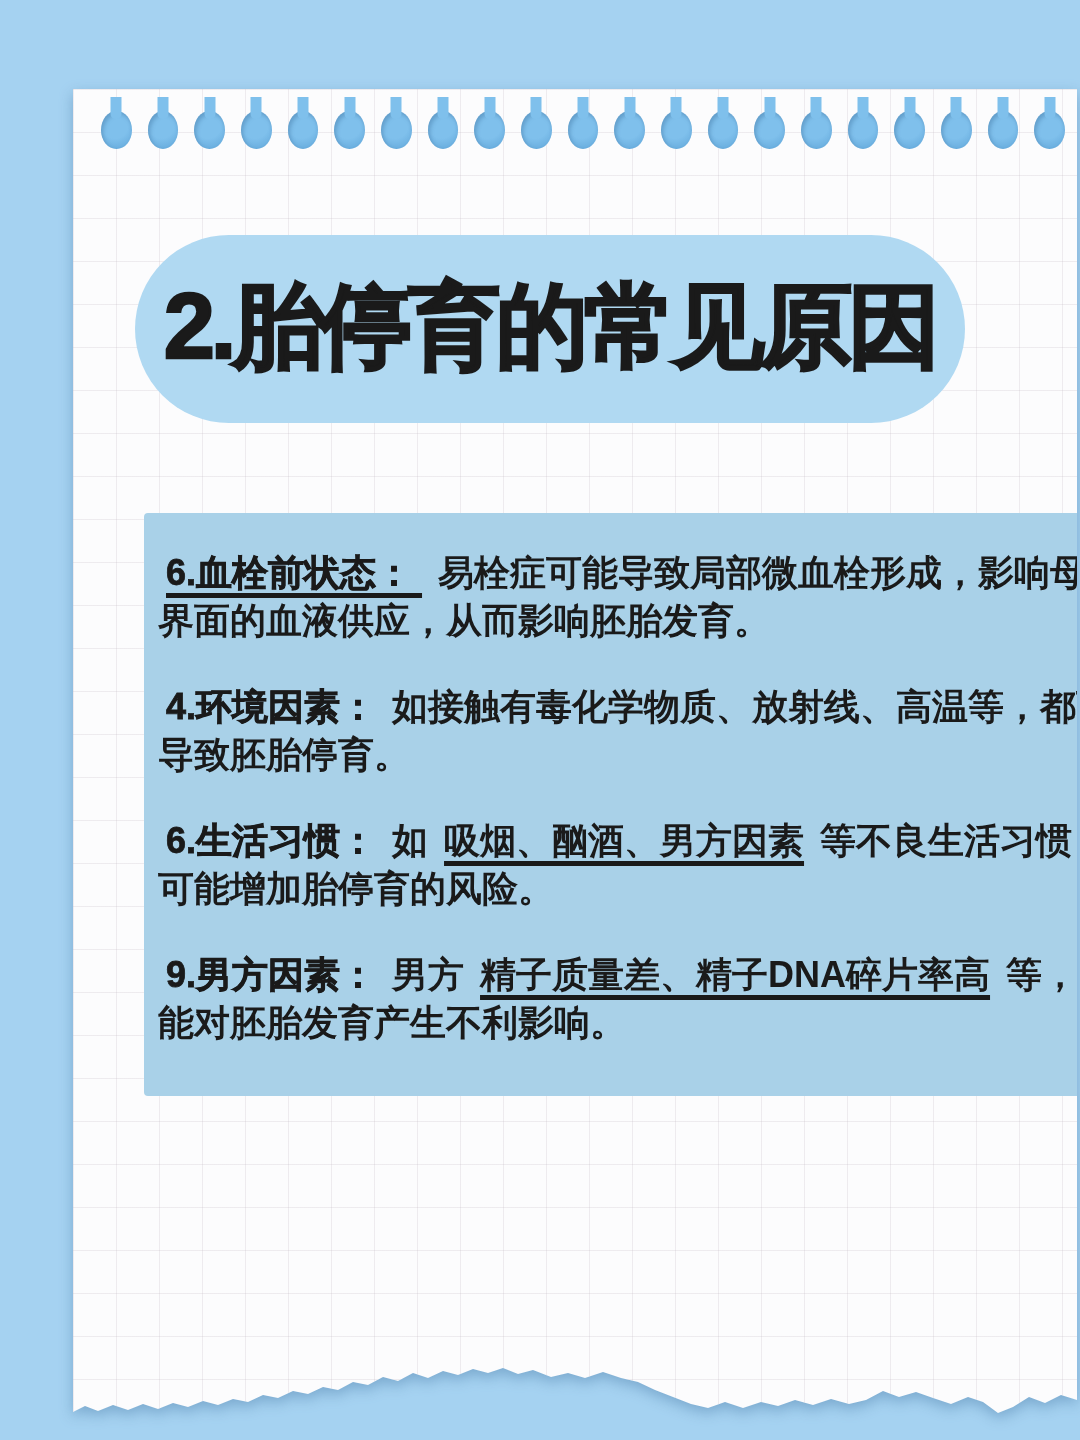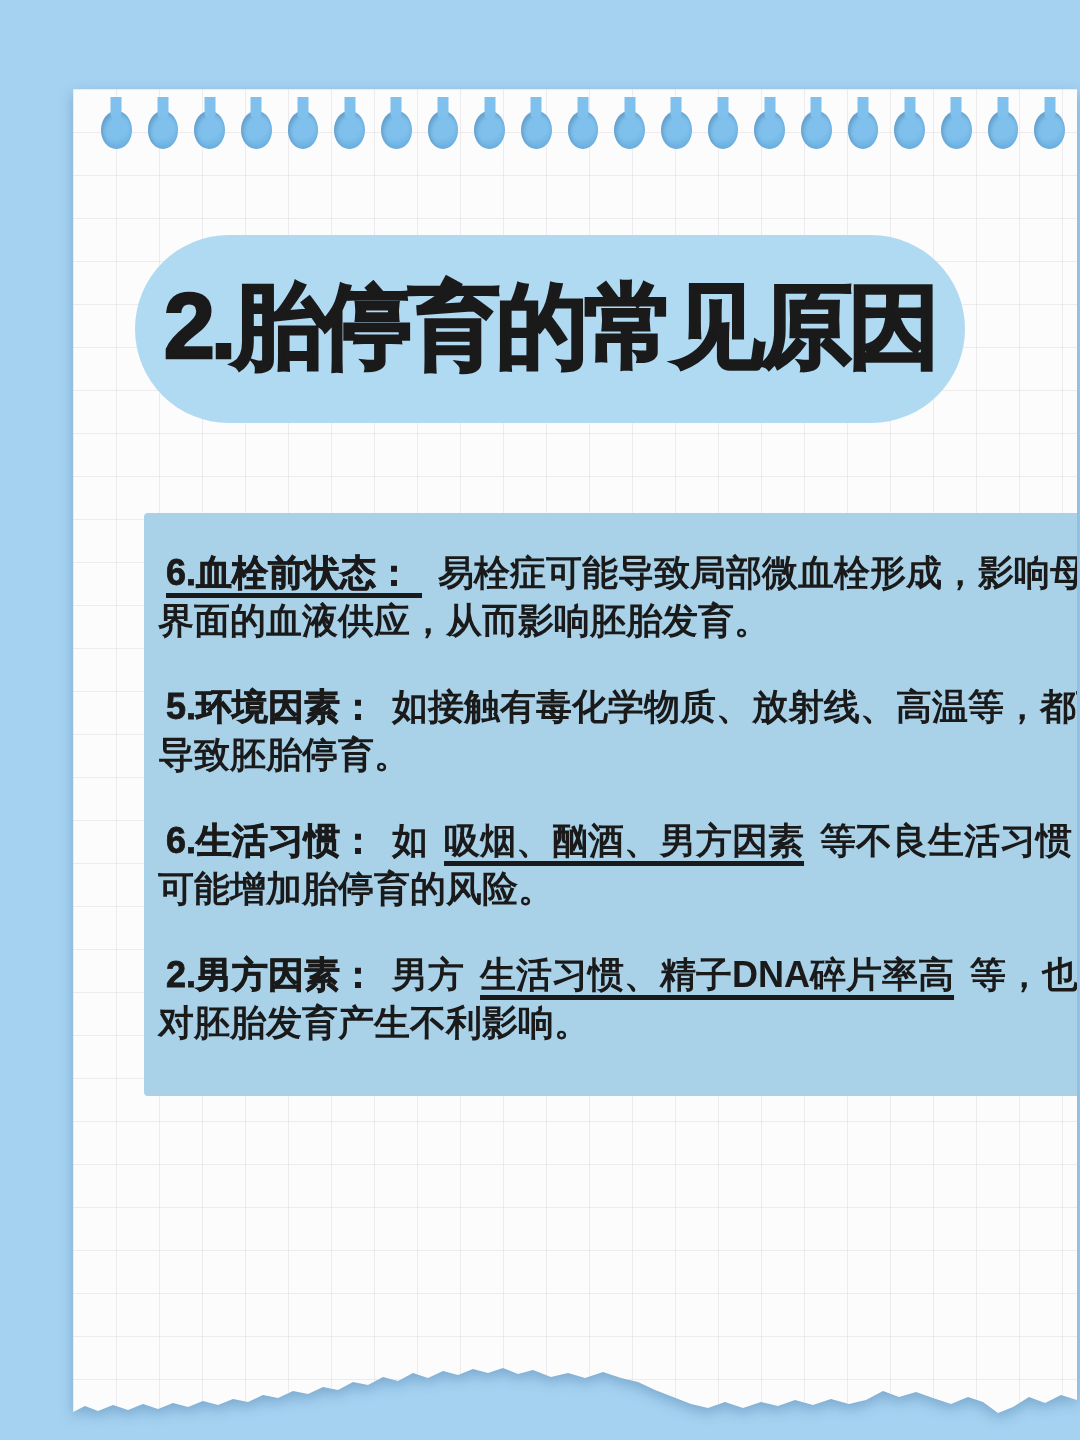--- a/index.html
+++ b/index.html
@@ -123,18 +123,18 @@
         <div class="hole"></div>
         <div class="hole"></div>
         <div class="hole"></div>
         <div class="hole"></div>
       </div>
     <div class="title-banner">
       <h1>2.胎停育的常见原因</h1>
     </div>
     <div class="content-box">
         <p><span class="seg b u">6.血栓前状态： </span><span class="seg">易栓症可能导致局部微血栓形成，影响母胎界面的血液供应，从而影响胚胎发育。</span></p>
-        <p><span class="seg b">5.环境因素：</span><span class="seg">如接触有毒化学物质、放射线、高温等，都可能导致胚胎停育。</span></p>
+        <p><span class="seg b">4.环境因素：</span><span class="seg">如接触有毒化学物质、放射线、高温等，都可能导致胚胎停育。</span></p>
         <p><span class="seg b">6.生活习惯：</span><span class="seg">如</span><span class="seg u">吸烟、酗酒、男方因素</span><span class="seg">等不良生活习惯，也可能增加胎停育的风险。</span></p>
-        <p><span class="seg b">2.男方因素：</span><span class="seg">男方</span><span class="seg u">生活习惯、精子DNA碎片率高</span><span class="seg">等，也可能对胚胎发育产生不利影响。</span></p>
+        <p><span class="seg b">9.男方因素：</span><span class="seg">男方</span><span class="seg u">精子质量差、精子DNA碎片率高</span><span class="seg">等，也可能对胚胎发育产生不利影响。</span></p>
       </div>
   </div>
 </div>
 
 </body></html>

